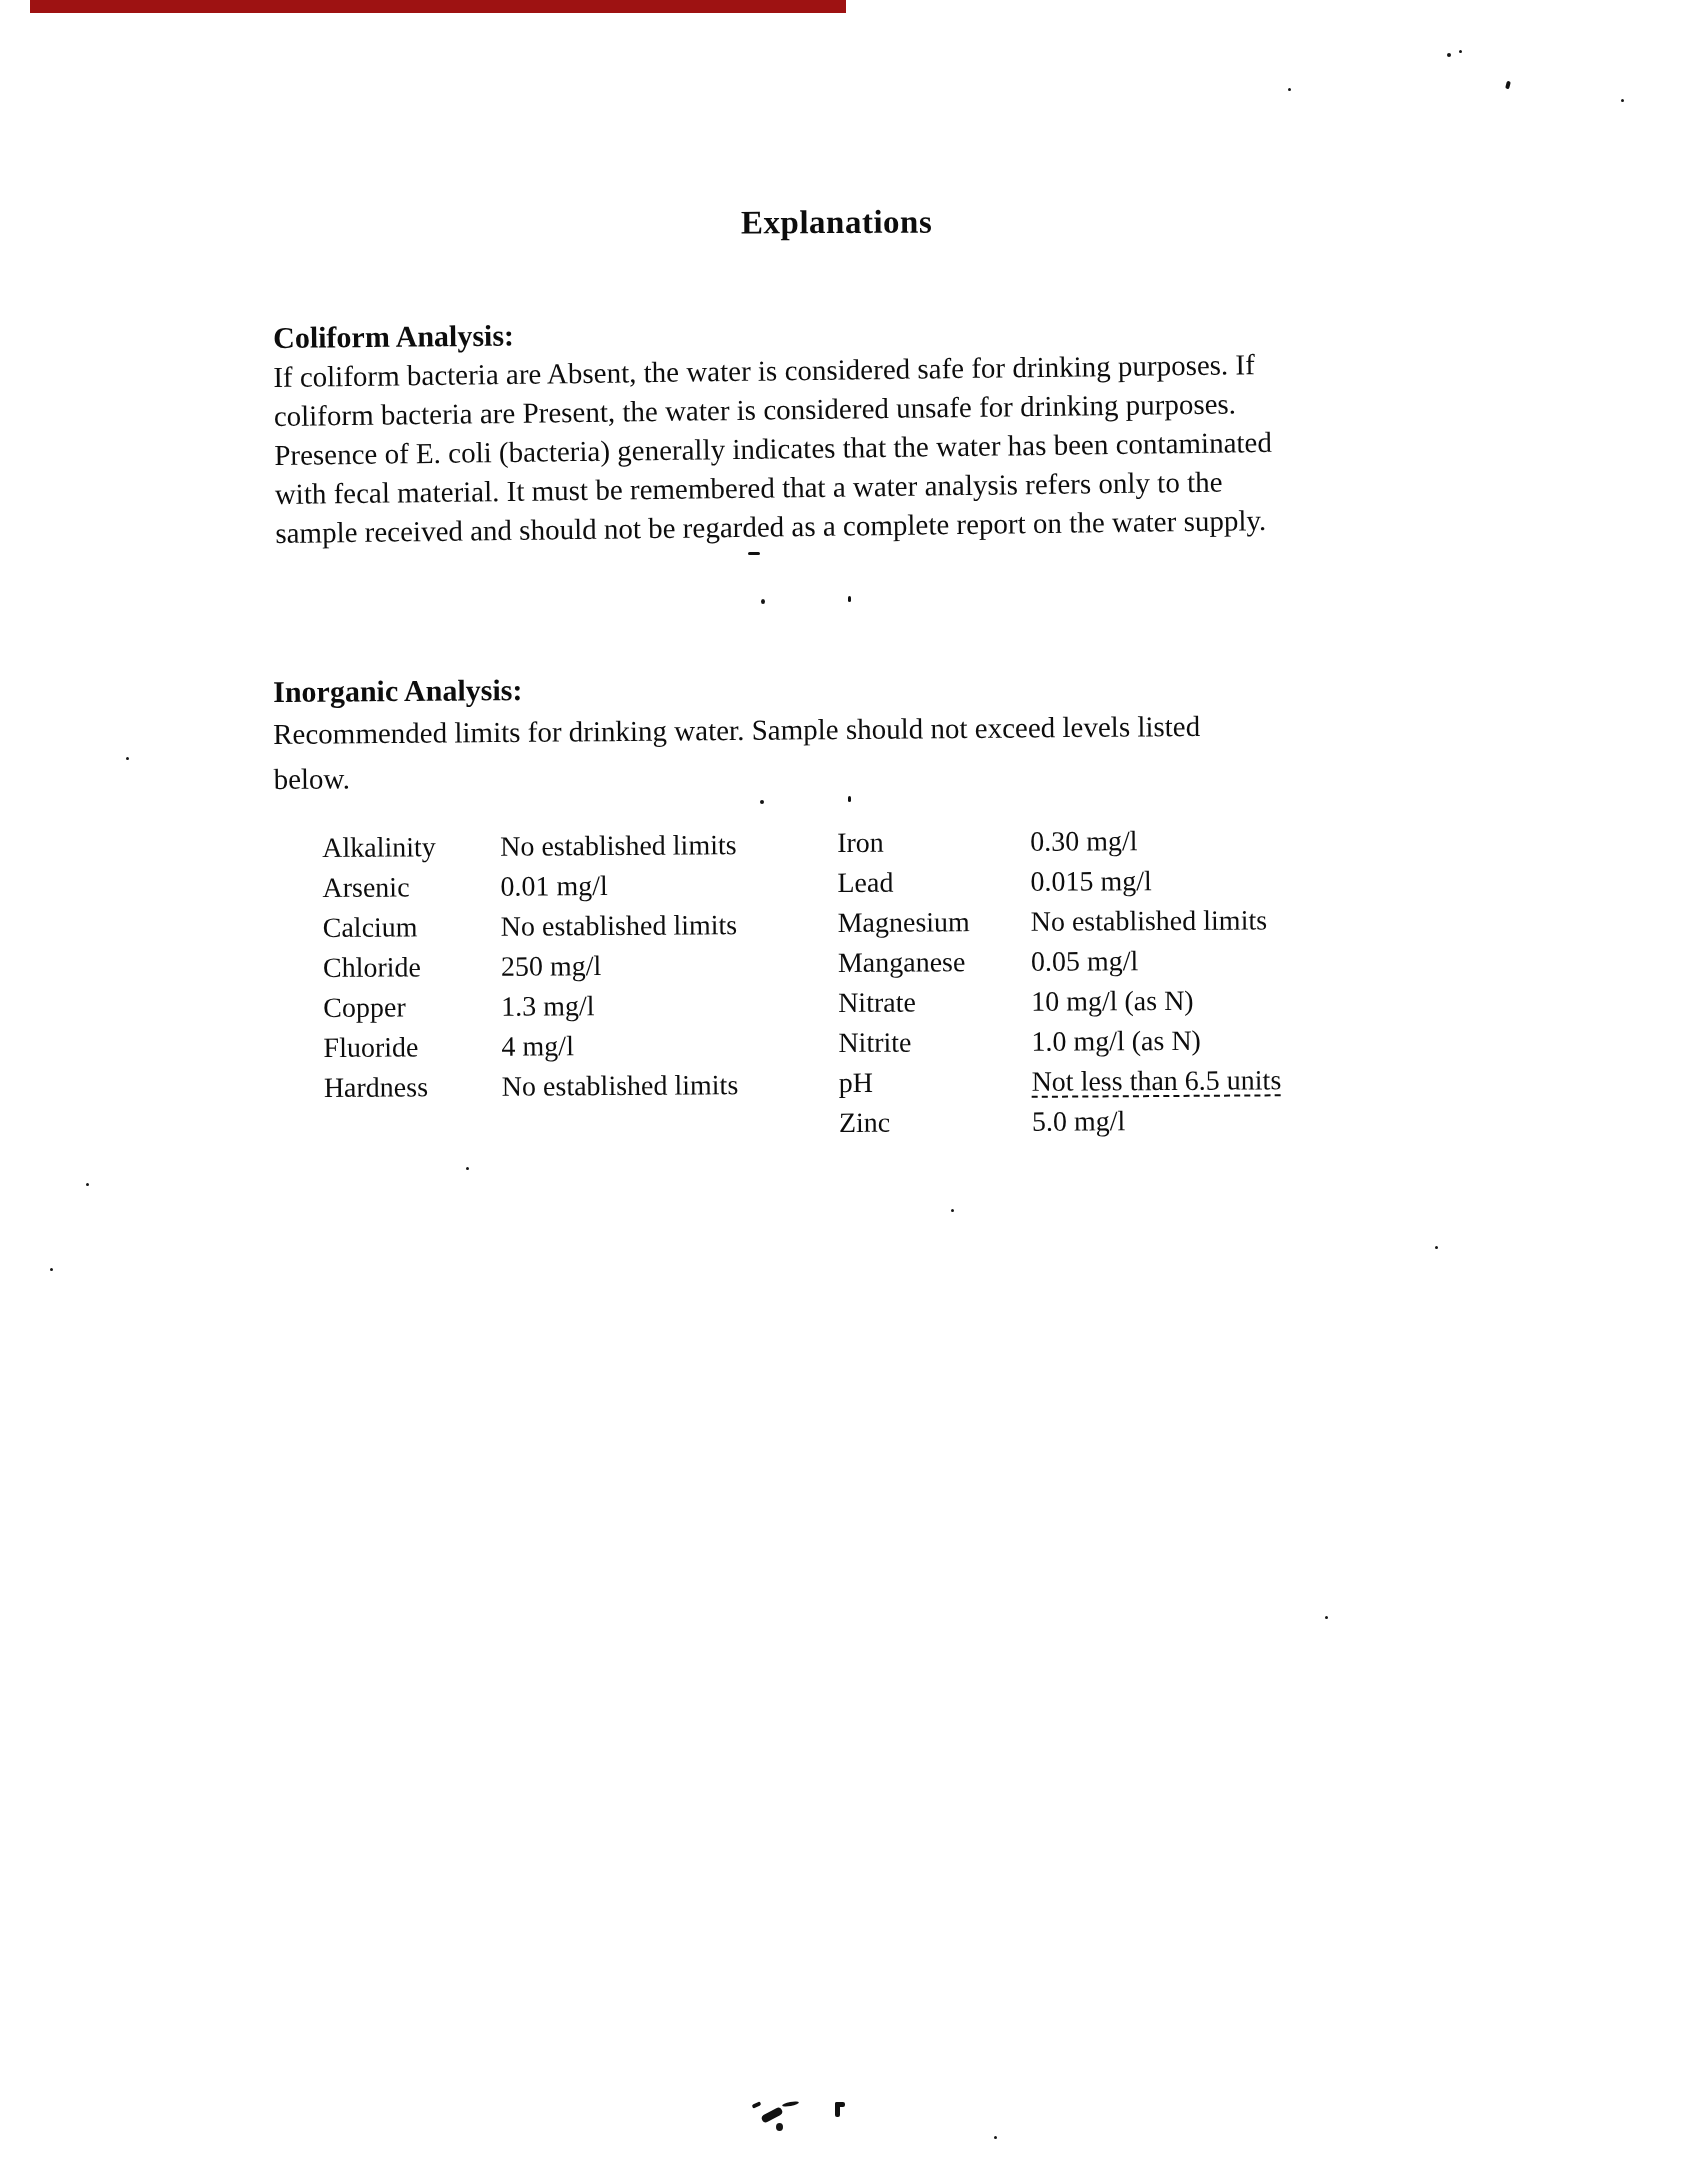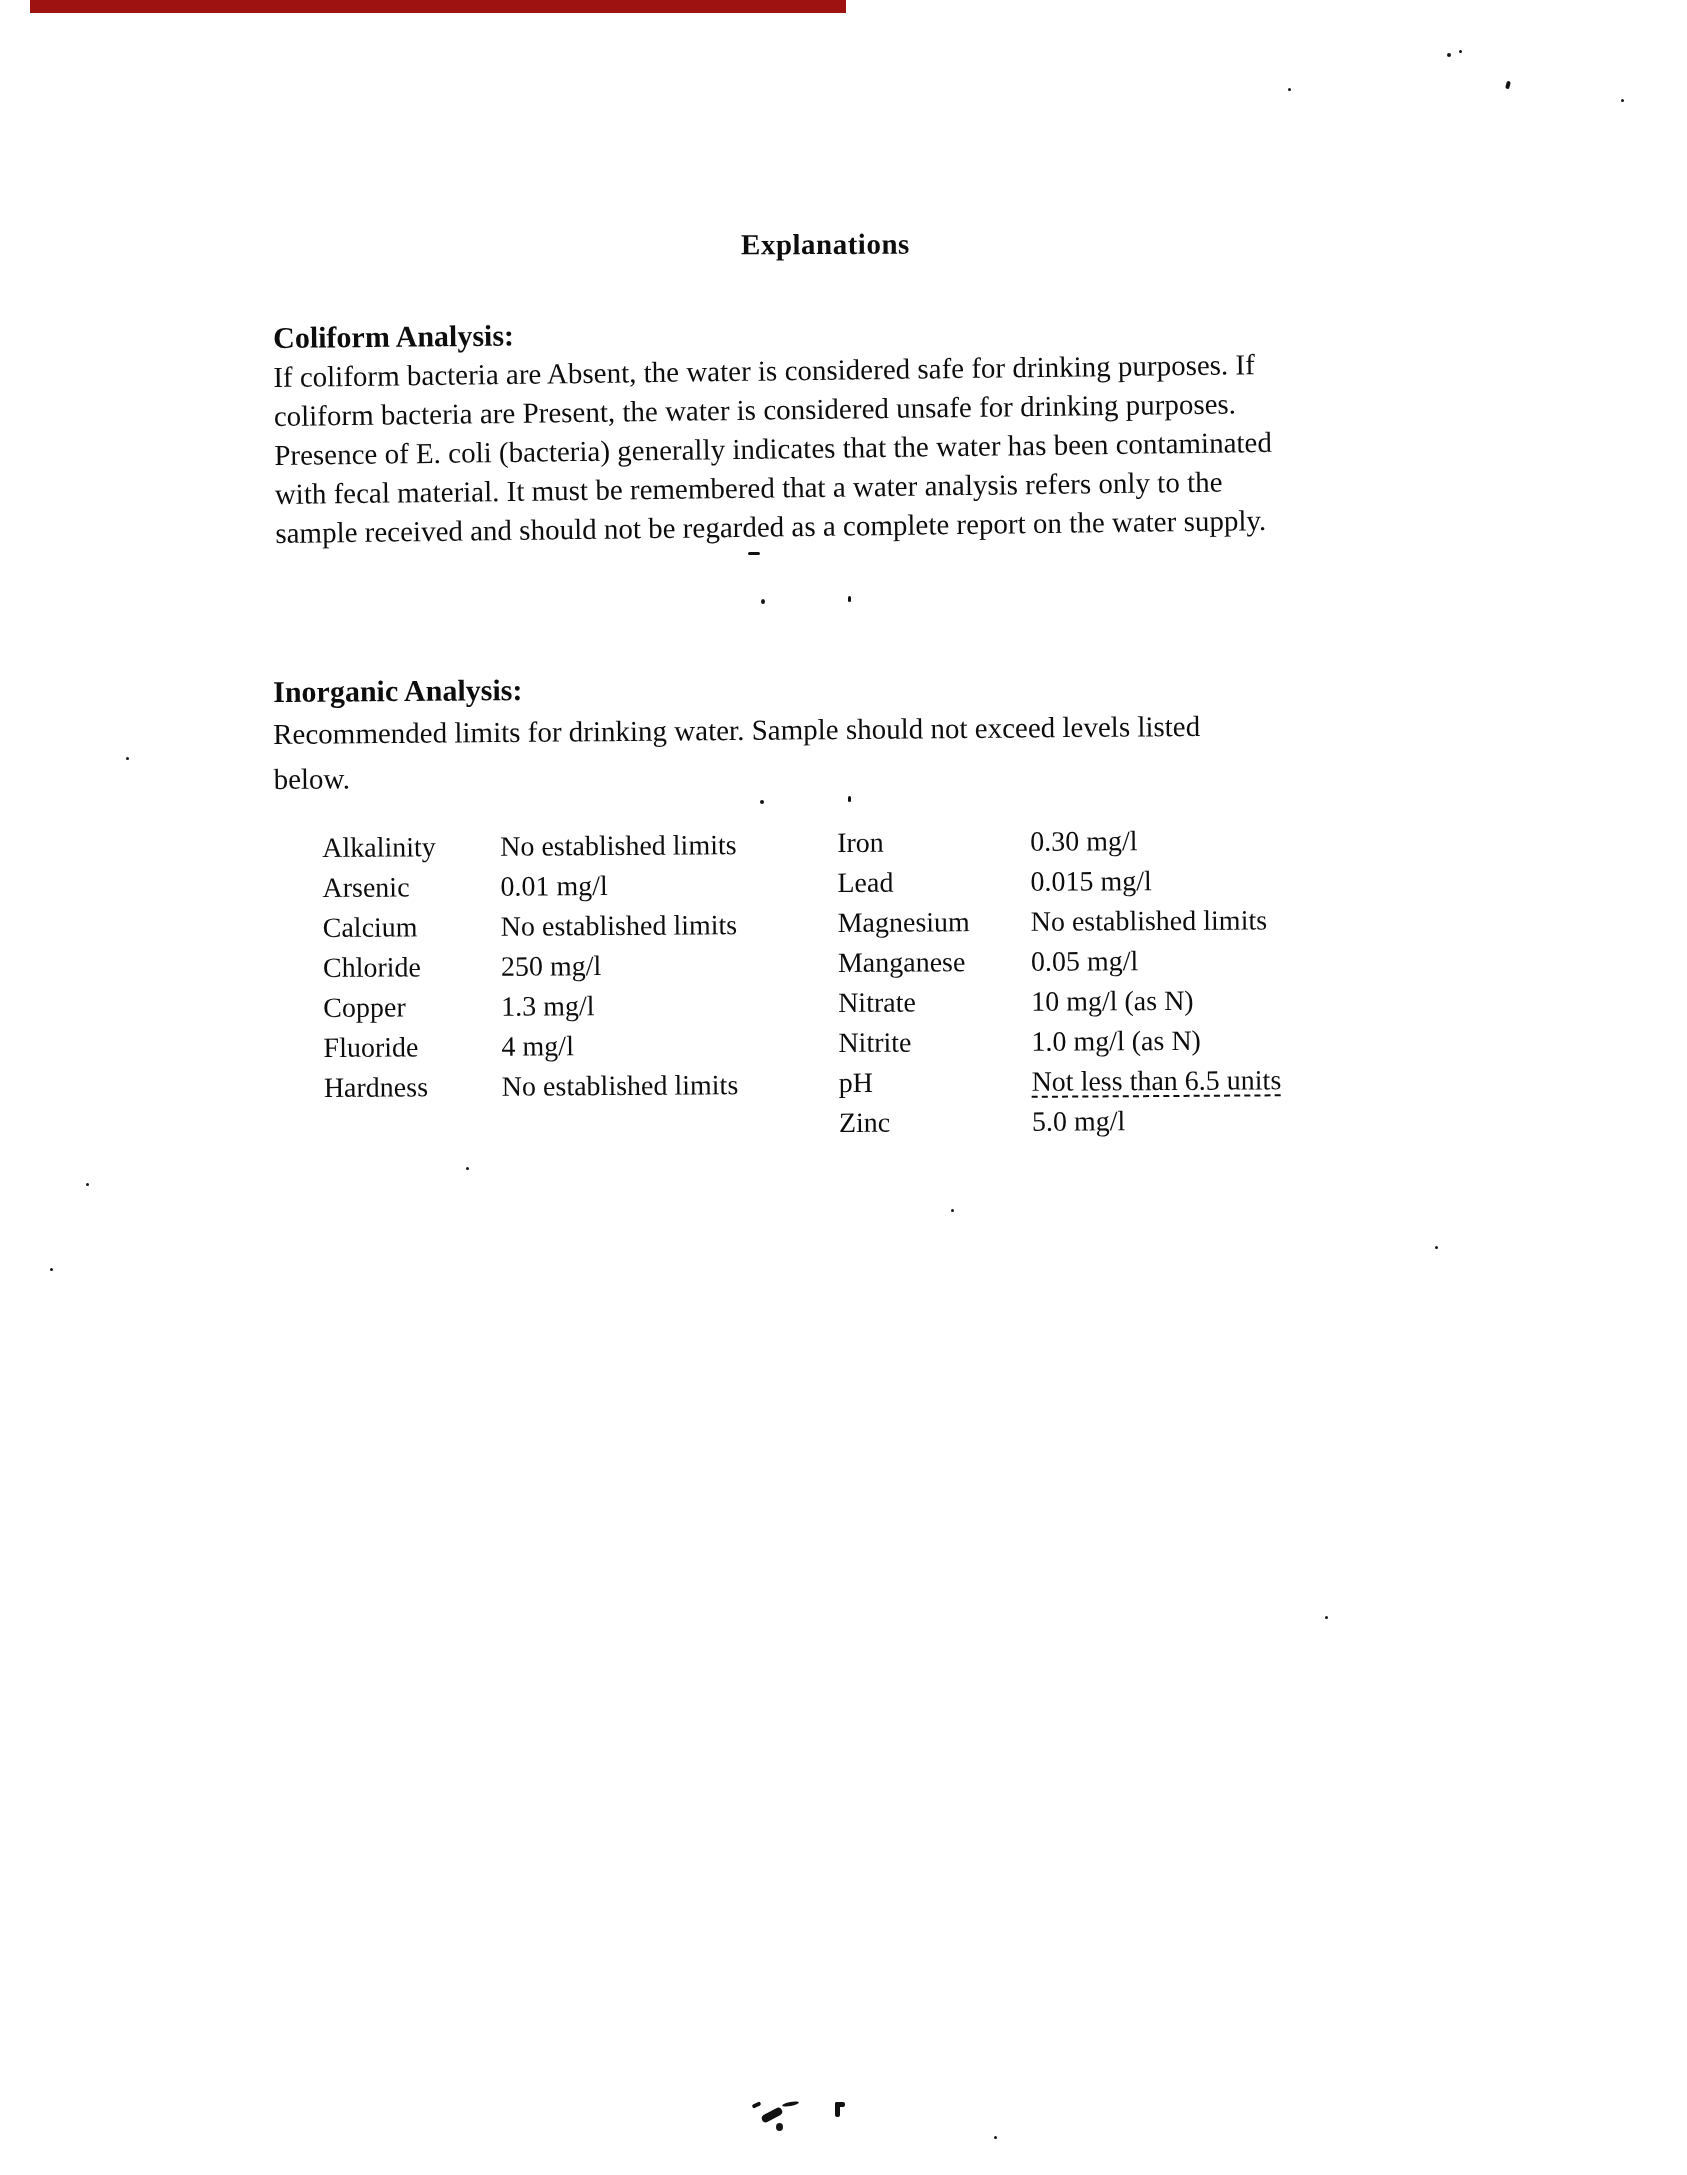--- a/index.html
+++ b/index.html
@@ -22,25 +22,24 @@
     position: absolute;
     top: 0; left: 30px;
     width: 816px; height: 13px;
     background: #9e1212;
   }
 
   
   #title {
     position: absolute;
     left: 741px; top: 204px;
-    font-size: 29px; font-weight: bold;
+    font-size: 33px; font-weight: bold;
     letter-spacing: 0.5px;
     transform: rotate(-0.25deg);
     white-space: nowrap;
-    margin-top: 24px;
   }
 
   
   .sec-heading {
     position: absolute;
     font-size: 30px; font-weight: bold;
     white-space: nowrap;
   }
   #coliform-heading { left: 273px; top: 321px; transform: rotate(-0.6deg); transform-origin: left top; }
   #inorganic-heading { left: 273px; top: 675px; transform: rotate(-0.45deg); transform-origin: left top; }

